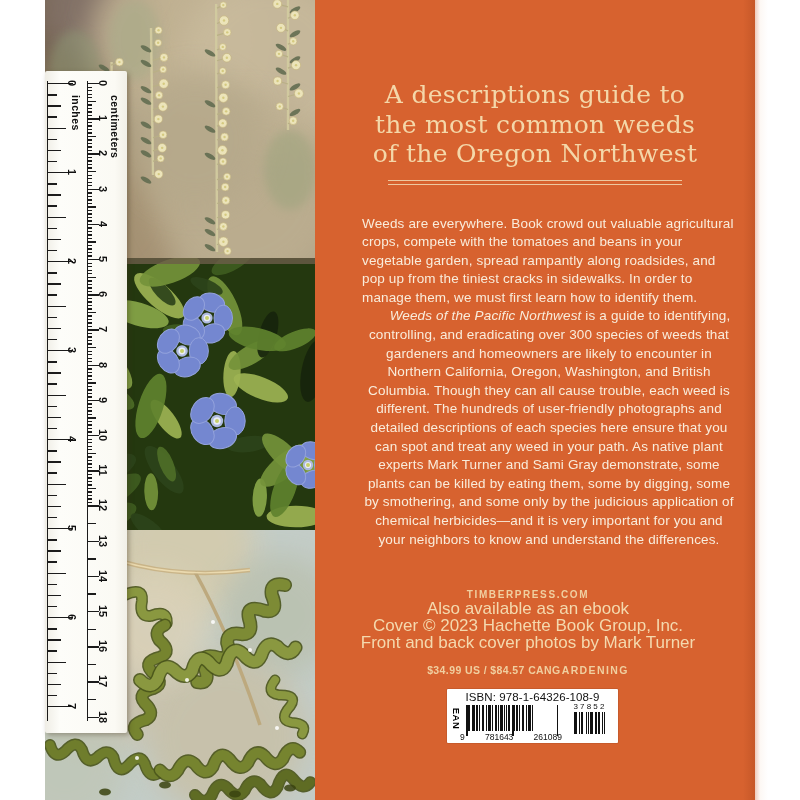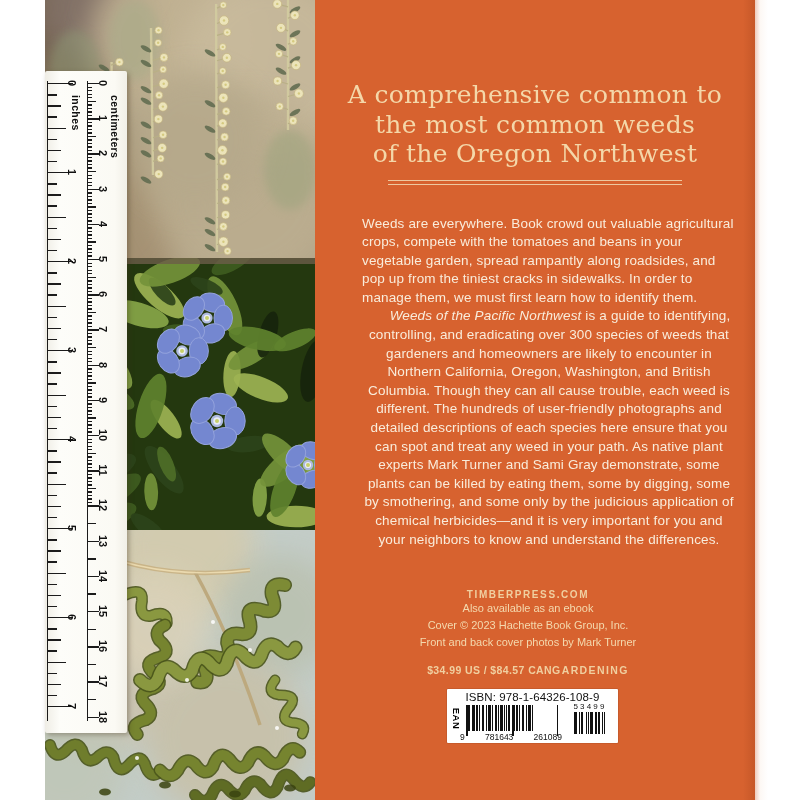--- a/index.html
+++ b/index.html
@@ -43,21 +43,21 @@
          border-top:1.3px solid var(--rule);border-bottom:1.3px solid var(--rule);}
 
   .blurb{margin:30px 22px 0 47px;width:374px;font-size:13.5px;line-height:18.6px;
          letter-spacing:.15px;color:var(--body);}
   .blurb p{margin:0;}
   .blurb .p2{text-indent:22px;text-align:center;}
   .blurb i{font-style:italic;}
 
   .footer{position:absolute;left:0;right:14px;top:589px;text-align:center;color:var(--cream);}
   .site{font-size:10px;font-weight:bold;letter-spacing:1.6px;color:#f0cfa0;}
-  .fline{font-size:11px;line-height:17px;color:#f4d9ae;}
+  .fline{font-size:17px;line-height:17px;color:#f4d9ae;}
   .priceRow{margin-top:13px;font-size:10.5px;font-weight:bold;color:#f0cfa0;letter-spacing:.4px;}
   .priceRow .cat{letter-spacing:1.4px;}
 
   
   .bc{position:absolute;left:132px;top:689px;width:171px;height:54px;background:#fff;
       border-radius:1px;color:#000;box-shadow:0 0 0 .5px rgba(0,0,0,.15);}
   .bc-isbn{margin-top:2px;text-align:center;font-size:11.5px;letter-spacing:.1px;color:#111;}
   .bc-ean{position:absolute;left:-1px;top:24px;font-size:9.5px;font-weight:bold;
           transform:rotate(90deg);letter-spacing:.5px;}
   .bc-main{position:absolute;left:19px;top:16px;width:92px;height:26px;font-size:0;}
@@ -629,21 +629,21 @@
       <div class="rnum" style="left: 47px; top: 463.6px;">13</div>
       <div class="rnum" style="left: 47px; top: 498.8px;">14</div>
       <div class="rnum" style="left: 47px; top: 534px;">15</div>
       <div class="rnum" style="left: 47px; top: 569.2px;">16</div>
       <div class="rnum" style="left: 47px; top: 604.4px;">17</div>
       <div class="rnum" style="left: 47px; top: 639.6px;">18</div>
     </div>
 
   <div class="cover">
     <div class="heading">
-      <div>A comprehensive common to</div>
+      <div>A descriptions guide to</div>
       <div>the most common weeds</div>
       <div>of the Oregon Northwest</div>
     </div>
     <div class="rules"></div>
 
     <div class="blurb">
       <p class="p1">Weeds are everywhere. Book crowd out valuable agricultural crops, compete with the tomatoes and beans in your vegetable garden, spread rampantly along roadsides, and pop up from the tiniest cracks in sidewalks. In order to manage them, we must first learn how to identify them.</p>
       <p class="p2"><i>Weeds of the Pacific Northwest</i><span> is a guide to identifying, controlling, and eradicating over 300 species of weeds that gardeners and homeowners are likely to encounter in Northern California, Oregon, Washington, and British Columbia. Though they can all cause trouble, each weed is different. The hundreds of user-friendly photographs and detailed descriptions of each species here ensure that you can spot and treat any weed in your path.  As native plant experts Mark Turner and Sami Gray demonstrate, some plants can be killed by eating them, some by digging, some by smothering, and some only by the judicious application of chemical herbicides—and it is very important for you and your neighbors to know and understand the differences.</span></p>
     </div>
 
@@ -660,20 +660,20 @@
     <div class="bc">
       <div class="bc-isbn">ISBN: 978-1-64326-108-9</div>
       <div class="bc-ean">EAN</div>
       <div class="bc-main" id="bcmain"><div class="b" style="width: 1px; height: 26px; margin-right: 1px;"></div><div class="b" style="width: 2px; height: 26px; margin-right: 2px;"></div><div class="b" style="width: 3px; height: 26px; margin-right: 1px;"></div><div class="b" style="width: 2px; height: 26px; margin-right: 1px;"></div><div class="b" style="width: 1px; height: 26px; margin-right: 2px;"></div><div class="b" style="width: 2px; height: 26px; margin-right: 2px;"></div><div class="b" style="width: 1px; height: 26px; margin-right: 1px;"></div><div class="b" style="width: 3px; height: 26px; margin-right: 1px;"></div><div class="b" style="width: 1px; height: 26px; margin-right: 2px;"></div><div class="b" style="width: 2px; height: 26px; margin-right: 1px;"></div><div class="b" style="width: 1px; height: 26px; margin-right: 1px;"></div><div class="b" style="width: 3px; height: 26px; margin-right: 1px;"></div><div class="b" style="width: 1px; height: 26px; margin-right: 1px;"></div><div class="b" style="width: 1px; height: 26px; margin-right: 1px;"></div><div class="b" style="width: 2px; height: 26px; margin-right: 2px;"></div><div class="b" style="width: 3px; height: 26px; margin-right: 1px;"></div><div class="b" style="width: 2px; height: 26px; margin-right: 1px;"></div><div class="b" style="width: 1px; height: 26px; margin-right: 2px;"></div><div class="b" style="width: 2px; height: 26px; margin-right: 2px;"></div><div class="b" style="width: 1px; height: 26px; margin-right: 1px;"></div><div class="b" style="width: 3px; height: 26px; margin-right: 1px;"></div><div class="b" style="width: 1px; height: 26px; margin-right: 2px;"></div><div class="g" style="left: 0%;"></div><div class="g" style="left: 50%;"></div><div class="g" style="left: 98.5%;"></div></div>
       <div class="bc-mdigits">
         <span>9</span>
         <span>781643</span>
         <span>261089</span>
       </div>
       <div class="bc-addon">
-        <div class="bc-adigits">53499</div>
+        <div class="bc-adigits">37852</div>
         <div class="addon-bars" id="bcaddon"><div class="b" style="width: 3.3px; height: 22px; margin-right: 2.2px;"></div><div class="b" style="width: 1.1px; height: 22px; margin-right: 1.1px;"></div><div class="b" style="width: 2.2px; height: 22px; margin-right: 2.2px;"></div><div class="b" style="width: 1.1px; height: 22px; margin-right: 1.1px;"></div><div class="b" style="width: 1.1px; height: 22px; margin-right: 1.1px;"></div><div class="b" style="width: 3.3px; height: 22px; margin-right: 2.2px;"></div><div class="b" style="width: 1.1px; height: 22px; margin-right: 1.1px;"></div><div class="b" style="width: 2.2px; height: 22px; margin-right: 2.2px;"></div><div class="b" style="width: 1.1px; height: 22px; margin-right: 1.1px;"></div><div class="b" style="width: 1.1px; height: 22px; margin-right: 1.1px;"></div></div>
       </div>
     </div>
   </div>
 
   <div class="right-edge"></div>
 </div>
 
 </body></html>

